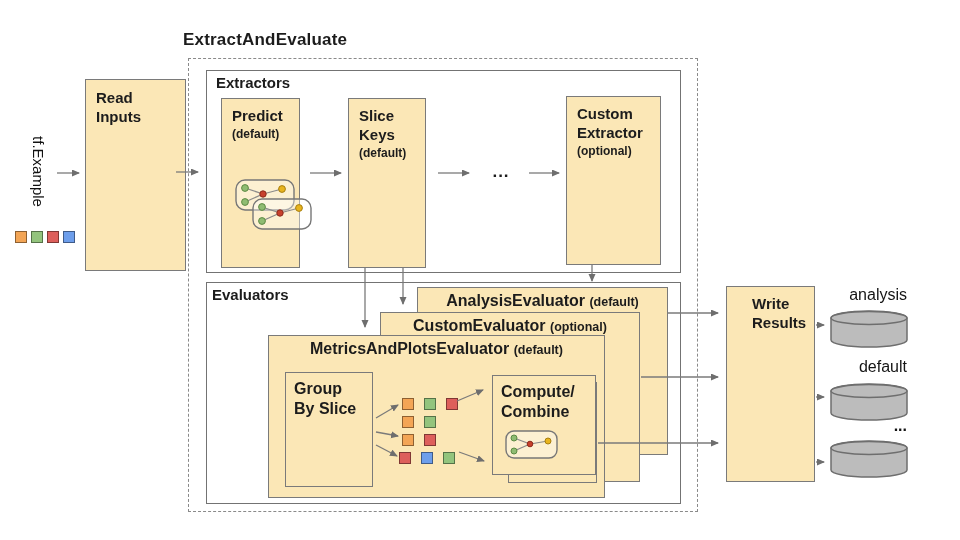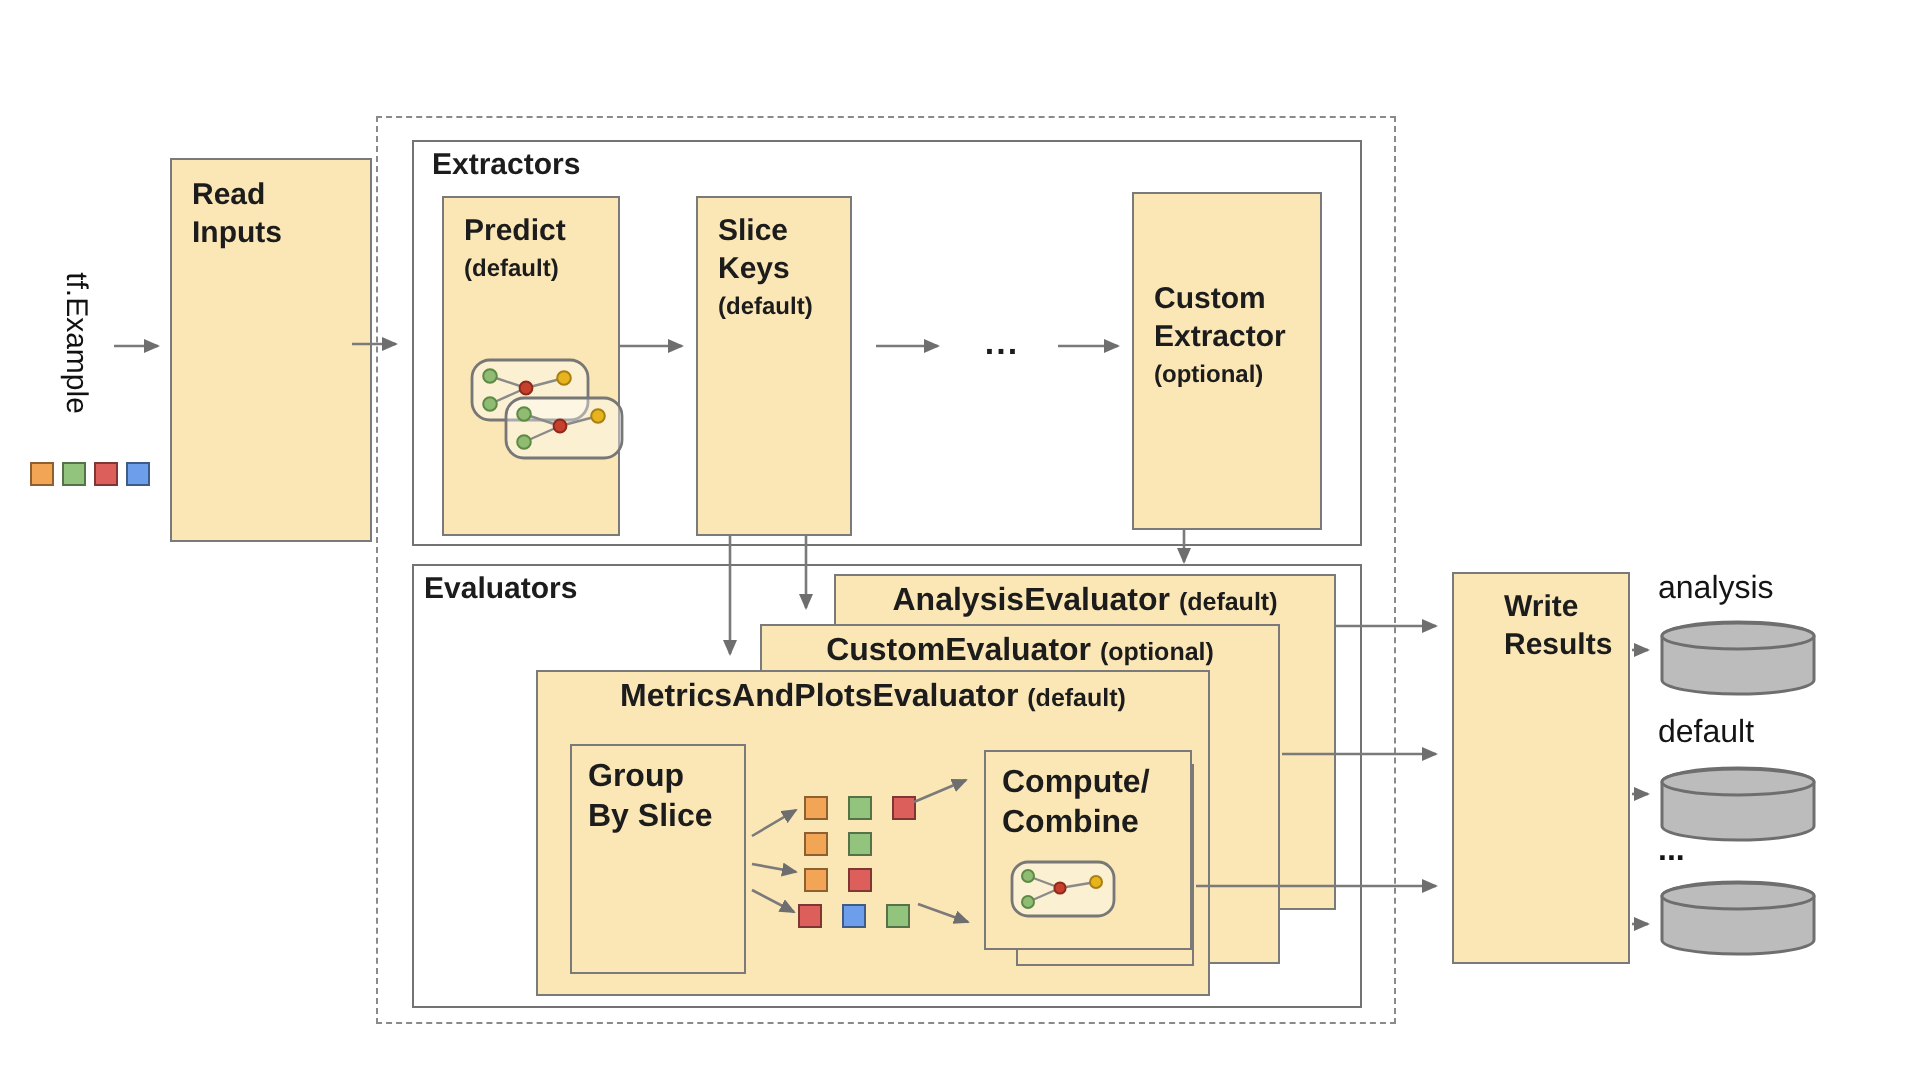--- a/index.html
+++ b/index.html
@@ -36,21 +36,21 @@
     position:absolute;left:-18px;top:163px;width:112px;text-align:center;
     transform:rotate(90deg);font-size:15px;color:#111;
   }
   .sq{display:inline-block;width:12px;height:12px;border:1.5px solid rgba(0,0,0,.42);box-sizing:border-box;}
   .sq-row{display:flex;gap:5px;}
   .slice-rows{position:absolute;left:402px;top:398px;display:flex;flex-direction:column;}
   .slice-rows .sq-row{gap:10px;margin-bottom:6px;}
   .slice-rows .sq-row:last-child{margin-left:-3px;}
   .legend{position:absolute;left:15px;top:231px;display:flex;gap:4px;}
   .dots{font-weight:bold;font-size:17px;letter-spacing:1px;text-align:center;}
-  .out-label{font-size:16px;text-align:left;color:#141414;}
+  .out-label{font-size:16px;text-align:right;color:#141414;}
   .out-label.bold{font-weight:bold;}
   .connectors{position:absolute;left:0;top:0;z-index:10;pointer-events:none;}
   .connectors line{stroke:var(--arrow);stroke-width:1.3;}
   .cyl-body{fill:var(--cylinder-fill);stroke:var(--cylinder-stroke);stroke-width:1.5;}
   .icon-frame{fill:rgba(255,255,255,.38);stroke:#777;stroke-width:1.4;}
   .icon-edge{stroke:#8a8a8a;stroke-width:1.2;}
   .nd-green{fill:#8fbc72;stroke:#5d8a44;stroke-width:1;}
   .nd-red{fill:#c7402d;stroke:#8d2a1c;stroke-width:1;}
   .nd-yellow{fill:#e8b41e;stroke:#a87f10;stroke-width:1;}
   .z1{z-index:1}.z2{z-index:2}.z3{z-index:3}.z4{z-index:4}
@@ -68,26 +68,27 @@
       <span class="sq" style="background: rgb(109, 158, 235);"></span>
     </div>
 
   <div class="box" style="left:85px;top:79px;width:101px;height:192px;">
     <div class="blabel" style="padding:9px 0 0 10px;">
       <span class="ln">Read</span>
       <span class="ln">Inputs</span>
     </div>
   </div>
 
+  <div class="abs main-title" style="left:183px;top:30px;">ExtractAndEvaluate</div>
   <div class="dashed" style="left:188px;top:58px;width:510px;height:454px;"></div>
 
   <div class="container" style="left:206px;top:70px;width:475px;height:203px;"></div>
   <div class="abs sec-title" style="left:216px;top:74px;">Extractors</div>
 
-  <div class="box" style="left:221px;top:98px;width:89px;height:170px;">
+  <div class="box" style="left:221px;top:98px;width:79px;height:170px;">
     <div class="blabel" style="padding:8px 0 0 10px;">
       <span class="ln">Predict</span>
       <span class="qual">(default)</span>
     </div>
     <svg class="abs" style="left:13px;top:80px;" width="78" height="54" viewBox="0 0 78 54">
       <g>
         <rect class="icon-frame" x="1" y="1" width="58" height="30" rx="9"></rect>
         <line class="icon-edge" x1="10" y1="9" x2="28" y2="15"></line>
         <line class="icon-edge" x1="10" y1="23" x2="28" y2="15"></line>
         <line class="icon-edge" x1="28" y1="15" x2="47" y2="10"></line>
@@ -113,21 +114,21 @@
     <div class="blabel" style="padding:8px 0 0 10px;">
       <span class="ln">Slice</span>
       <span class="ln">Keys</span>
       <span class="qual">(default)</span>
     </div>
   </div>
 
   <div class="abs dots" style="left:486px;top:162px;width:30px;">...</div>
 
   <div class="box" style="left:566px;top:96px;width:95px;height:169px;">
-    <div class="blabel" style="padding:8px 0 0 10px;margin-top:36px;">
+    <div class="blabel" style="padding:8px 0 0 10px;">
       <span class="ln">Custom</span>
       <span class="ln">Extractor</span>
       <span class="qual">(optional)</span>
     </div>
   </div>
 
   <div class="container" style="left:206px;top:282px;width:475px;height:222px;"></div>
   <div class="abs sec-title" style="left:212px;top:286px;">Evaluators</div>
 
   <div class="box z1 ev-head" style="left:417px;top:287px;width:251px;height:168px;">

